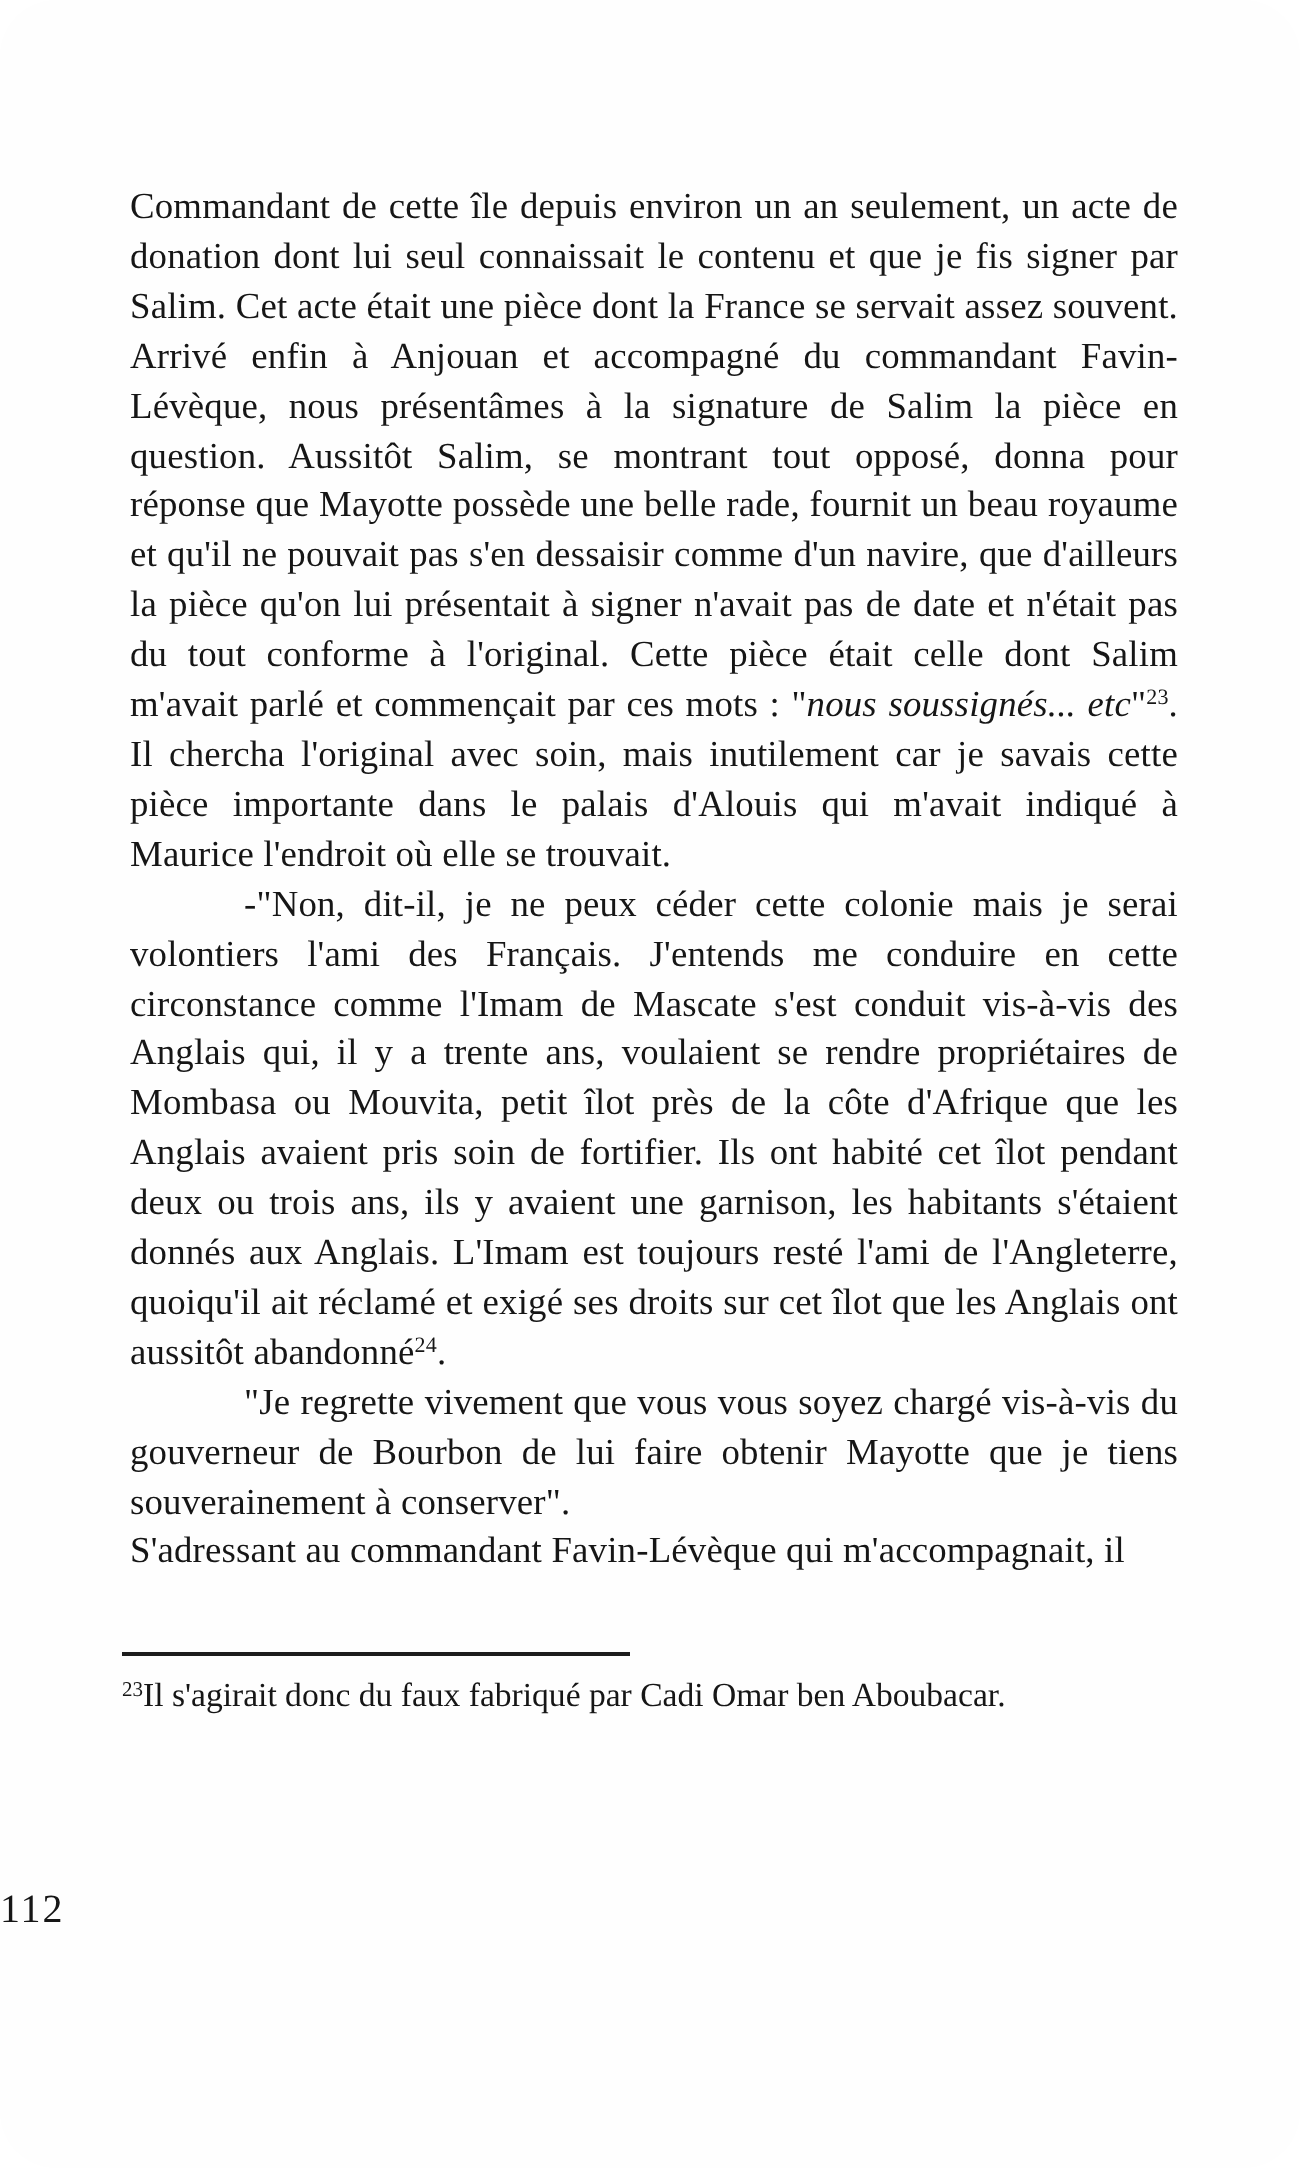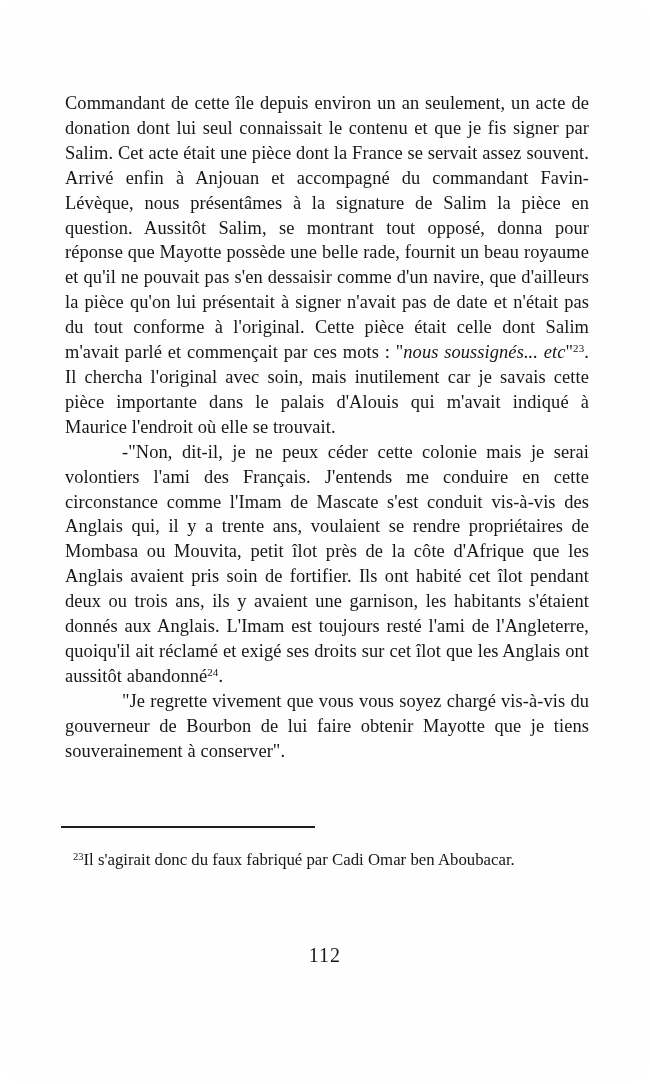--- a/index.html
+++ b/index.html
@@ -51,51 +51,51 @@
   .footnotes {
     position: absolute;
     left: 61px;
     top: 834px;
     width: 528px;
     font-size: 16.8px;
     line-height: 27px;
     text-align: justify;
   }
   .footnotes p {
-    margin: 12px;
+    margin: 0;
     padding: 0;
     font-family: Liberation Serif, serif;
   }
   .footnotes sup {
     font-size: 10.5px;
     line-height: 0;
     vertical-align: 5px;
   }
   .page-number {
     position: absolute;
     left: 0;
     top: 944px;
     width: 100%;
-    text-align: center;
     font-size: 20px;
     letter-spacing: 1px;
   }
 </style>
 </head>
 <body>
 
 <div class="page">
 
   <div class="body-text">
     <p><span>Commandant de cette île depuis environ un an seulement, un acte de donation dont lui seul connaissait le contenu et que je fis signer par Salim. Cet acte était une pièce dont la France se servait assez souvent. Arrivé enfin à Anjouan et accompagné du commandant Favin-Lévèque, nous présentâmes à la signature de Salim la pièce en question. Aussitôt Salim, se montrant tout opposé, donna pour réponse que Mayotte possède une belle rade, fournit un beau royaume et qu'il ne pouvait pas s'en dessaisir comme d'un navire, que d'ailleurs la pièce qu'on lui présentait à signer n'avait pas de date et n'était pas du tout conforme à l'original. Cette pièce était celle dont Salim m'avait parlé et commençait par ces mots : "</span><i>nous soussignés... etc</i><span>"</span><sup>23</sup><span>. Il chercha l'original avec soin, mais inutilement car je savais cette pièce importante dans le palais d'Alouis qui m'avait indiqué à Maurice l'endroit où elle se trouvait.</span></p>
 
     <p class="para-indent"><span>-"Non, dit-il, je ne peux céder cette colonie mais je serai volontiers l'ami des Français. J'entends me conduire en cette circonstance comme l'Imam de Mascate s'est conduit vis-à-vis des Anglais qui, il y a trente ans, voulaient se rendre propriétaires de Mombasa ou Mouvita, petit îlot près de la côte d'Afrique que les Anglais avaient pris soin de fortifier. Ils ont habité cet îlot pendant deux ou trois ans, ils y avaient une garnison, les habitants s'étaient donnés aux Anglais. L'Imam est toujours resté l'ami de l'Angleterre, quoiqu'il ait réclamé et exigé ses droits sur cet îlot que les Anglais ont aussitôt abandonné</span><sup>24</sup><span>.</span></p>
 
     <p class="para-indent">"Je regrette vivement que vous vous soyez chargé vis-à-vis du gouverneur de Bourbon de lui faire obtenir Mayotte que je tiens souverainement à conserver".</p>
 
+    <p>S'adressant au commandant Favin-Lévèque qui m'accompagnait, il</p>
   </div>
 
   <div class="fn-rule"></div>
 
   <div class="footnotes">
     <p><sup>23</sup><span>Il s'agirait donc du faux fabriqué par Cadi Omar ben Aboubacar.</span></p>
   </div>
 
   <div class="page-number">112</div>
 

